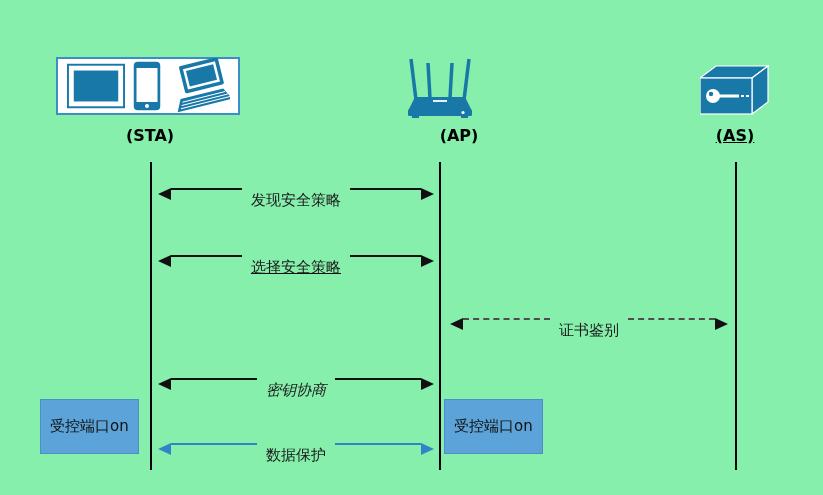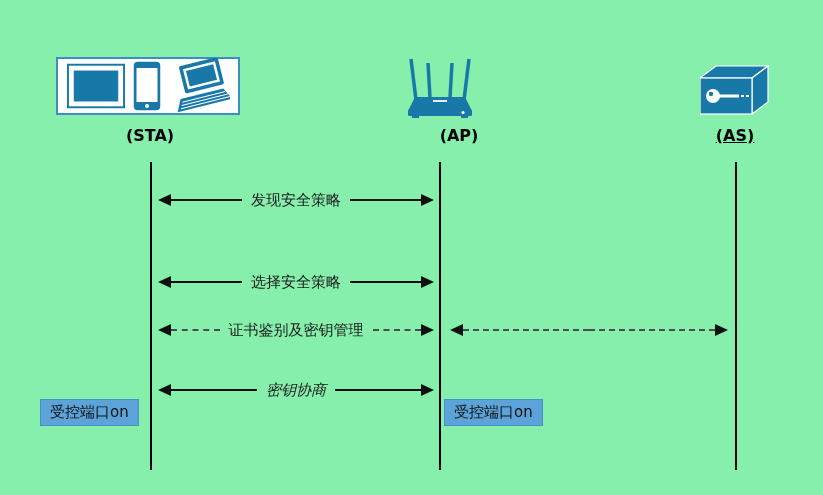--- a/index.html
+++ b/index.html
@@ -13,34 +13,34 @@
            border:2px solid var(--sta-border);display:flex;align-items:center;
            justify-content:space-evenly;box-sizing:border-box;background:#fff;}
   .icon-wrap{display:flex;align-items:center;justify-content:center;}
   .fb{fill:var(--icon-blue);}
   .sb{stroke:var(--icon-blue);}
 
   
   .lifeline{position:absolute;top:162px;height:308px;width:2px;background:#000;z-index:1;}
 
   
-  .msg{position:absolute;display:flex;align-items:center;height:24px;z-index:2;color:#111;}
+  .msg{position:absolute;display:flex;align-items:flex-start;height:24px;z-index:2;color:#111;}
   .msg .seg{flex:1;height:0;border-top:2px solid #111;}
   .msg .label{padding:0 9px;font-size:15px;color:#1a1a1a;white-space:nowrap;line-height:24px;}
   .ah{width:0;height:0;border-top:6px solid transparent;border-bottom:6px solid transparent;flex:none;}
   .ah.left{border-right:13px solid #111;}
   .ah.right{border-left:13px solid #111;}
   .msg.dashed .seg{border-top-style:dashed;border-top-color:var(--dash-gray);}
   .msg.blue .seg{border-top-color:var(--arrow-blue);}
   .msg.blue .ah.left{border-right-color:var(--arrow-blue);}
   .msg.blue .ah.right{border-left-color:var(--arrow-blue);}
 
   
   .port{position:absolute;top:399px;background:var(--port-bg);border:1px solid var(--port-border);
-        font-size:15px;color:#111;padding:2px 9px;line-height:21px;white-space:nowrap;z-index:5;}
+        font-size:15px;color:#111;padding:16px 9px;line-height:21px;white-space:nowrap;z-index:5;}
 </style>
 </head>
 <body>
 
 <div class="canvas">
 
   <div class="sta-box">
     <span class="icon-wrap">
       <svg width="58" height="46" viewBox="0 0 60 46">
         <rect x="1" y="1" width="58" height="44" fill="#fff" class="sb" stroke-width="2"></rect>
@@ -107,48 +107,49 @@
   <div class="lifeline" style="left:735px;"></div>
 
   <div class="msg" style="left:158px;width:276px;top:188px;">
     <span class="ah left"></span>
     <span class="seg"></span>
     <span class="label">发现安全策略</span>
     <span class="seg"></span>
     <span class="ah right"></span>
   </div>
 
-  <div class="msg" style="left:158px;width:276px;top:270px;">
+  <div class="msg" style="left:158px;width:276px;top:255px;text-decoration:underline;">
     <span class="ah left"></span>
     <span class="seg"></span>
     <span class="label">选择安全策略</span>
     <span class="seg"></span>
     <span class="ah right"></span>
   </div>
 
-  <div class="msg dashed" style="left:158px;width:276px;top:318px;">
-    <span class="ah left"></span>
-    <span class="seg"></span>
-    <span class="label">证书鉴别及密钥管理</span>
-    <span class="seg"></span>
-    <span class="ah right"></span>
-  </div>
 
   <div class="msg dashed" style="left:450px;width:278px;top:318px;">
     <span class="ah left"></span>
     <span class="seg"></span>
+    <span class="label">证书鉴别</span>
     <span class="seg"></span>
     <span class="ah right"></span>
   </div>
 
   <div class="msg" style="left:158px;width:276px;top:378px;font-style:italic;">
     <span class="ah left"></span>
     <span class="seg"></span>
     <span class="label">密钥协商</span>
     <span class="seg"></span>
     <span class="ah right"></span>
   </div>
 
+  <div class="msg blue" style="left:158px;width:276px;top:443px;">
+    <span class="ah left"></span>
+    <span class="seg"></span>
+    <span class="label">数据保护</span>
+    <span class="seg"></span>
+    <span class="ah right"></span>
+  </div>
 
   <div class="port" style="left:40px;">受控端口on</div>
   <div class="port" style="left:444px;">受控端口on</div>
 
 </div>
 
 </body></html>

